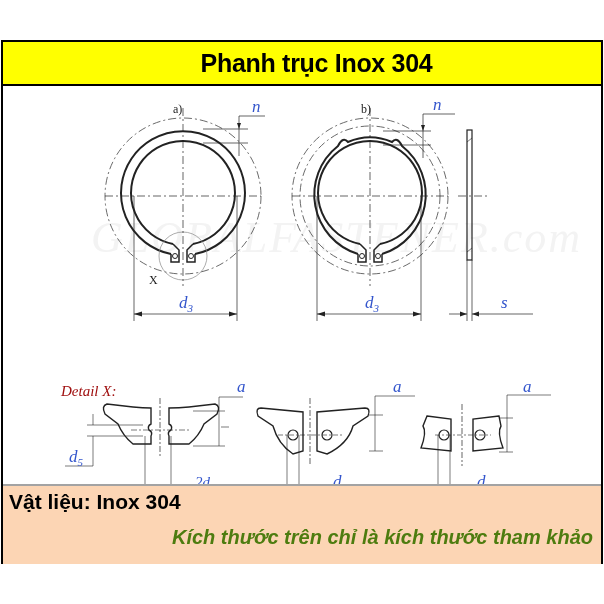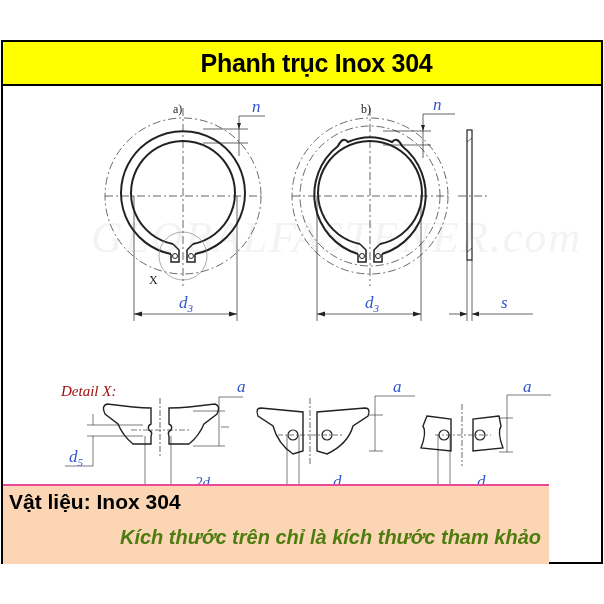--- a/index.html
+++ b/index.html
@@ -1,21 +1,21 @@
 <!DOCTYPE html>
 <html><head>
 <meta charset="utf-8">
 <style>
   html,body{margin:0;padding:0;background:#ffffff;}
   body{width:604px;height:604px;position:relative;overflow:hidden;font-family:"Liberation Sans",sans-serif;}
   .frame{position:absolute;left:1px;top:40px;width:598px;height:520px;border:2px solid #000;background:#fff;}
   .title-bar{position:absolute;left:0;top:0;width:598px;height:42px;background:#ffff00;border-bottom:2px solid #000;display:flex;align-items:center;justify-content:center;}
   .title-text{font-family:"Liberation Sans",sans-serif;font-weight:bold;font-size:25px;color:#000;letter-spacing:-0.3px;margin-left:29px;}
   .drawing{position:absolute;left:0;top:44px;width:598px;height:398px;}
-  .footer{position:absolute;left:0;top:442px;width:546px;height:78px;background:#fcd5b4;border-top:2px solid #ec4899;}
+  .footer{position:absolute;left:0;top:442px;width:598px;height:78px;background:#fcd5b4;border-top:2px solid #a3a3a3;}
   .footer-material{position:absolute;left:6px;top:4px;font-family:"Liberation Sans",sans-serif;font-weight:bold;font-size:21px;color:#000;}
   .footer-note{position:absolute;right:8px;top:40px;font-family:"Liberation Sans",sans-serif;font-weight:bold;font-style:italic;font-size:20px;color:#4d7c0f;}
   svg text{font-family:"Liberation Serif",serif;}
 </style>
 </head>
 <body>
 
 <div class="frame">
   <div class="title-bar">
     <span class="title-text">Phanh trục Inox 304</span>

